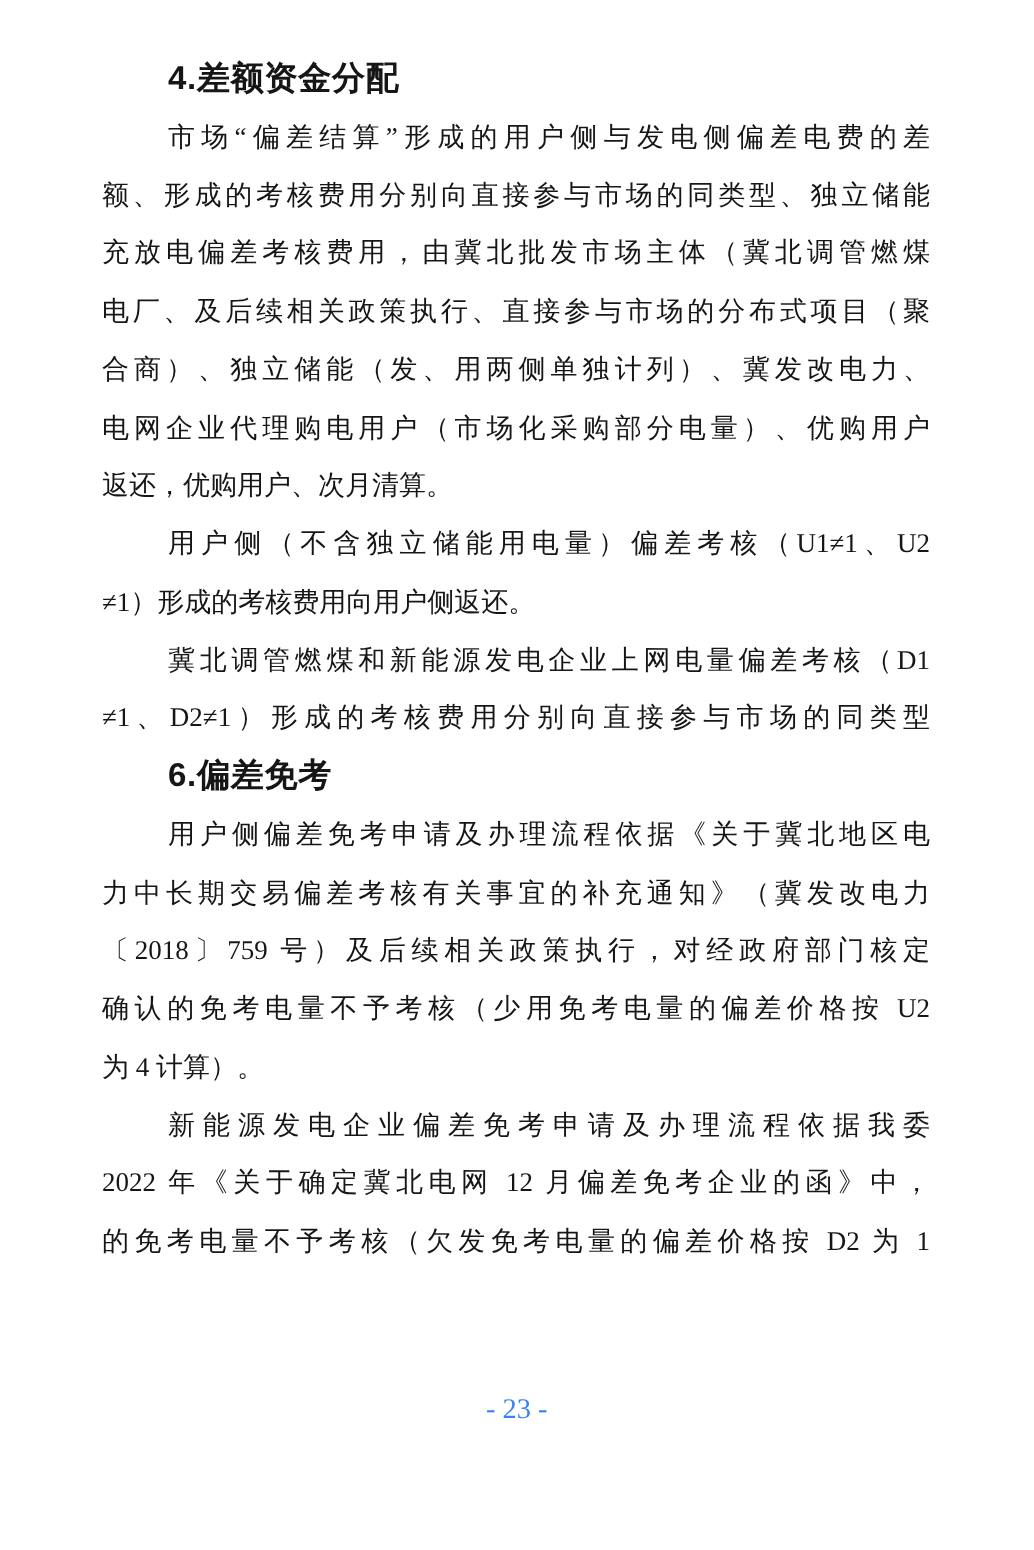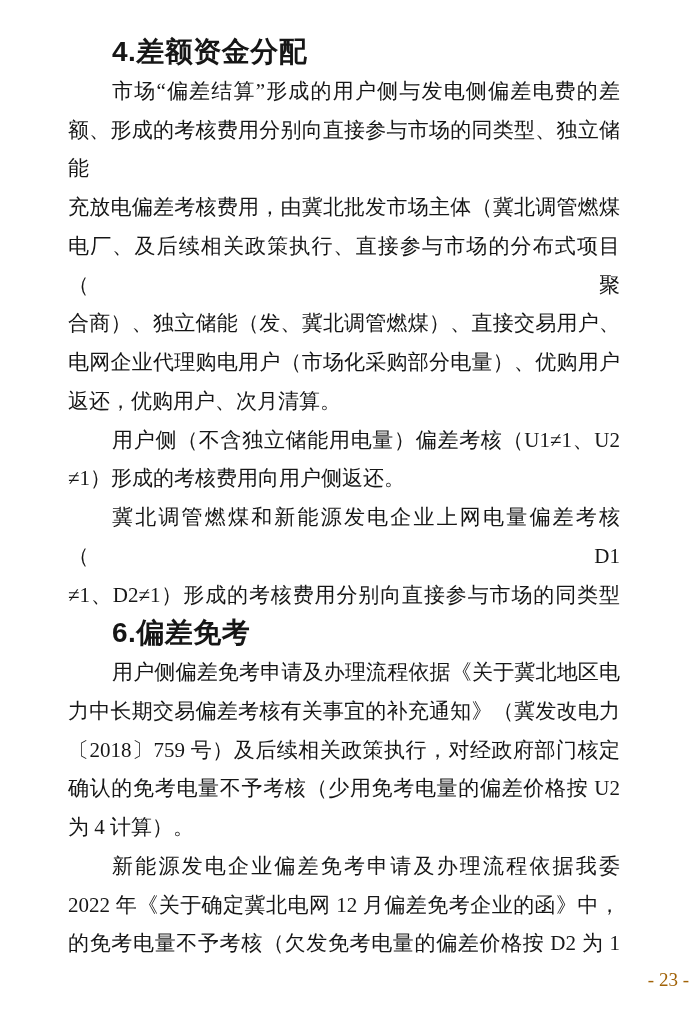--- a/index.html
+++ b/index.html
@@ -14,64 +14,64 @@
     background: #ffffff;
     box-sizing: border-box;
     padding: 33px 69px 0 68px;
     color: #161616;
     font-family: "Liberation Serif", "DejaVu Serif", serif;
     overflow: hidden;
   }
   .heading {
     font-family: "Liberation Sans", "DejaVu Sans", sans-serif;
     font-weight: 700;
-    font-size: 28px;
+    font-size: 22px;
     line-height: 38.75px;
     text-indent: 44px;
     letter-spacing: 0.5px;
     white-space: nowrap;
   }
   .paragraph {
     margin: 0;
   }
   .line {
-    font-size: 21px;
+    font-size: 18px;
     line-height: 38.75px;
     text-align: justify;
   }
   .line.just {
     text-align-last: justify;
   }
   .line.indent {
     text-indent: 44px;
   }
   .footer {
     position: absolute;
     left: 0;
     right: 0;
-    top: 968px;
-    text-align: right;
+    top: 928px;
+    text-align: center;
     font-size: 19px;
     line-height: 24px;
-    color: #a16207;
+    color: #3b82f6;
     font-family: "Liberation Serif", "DejaVu Serif", serif;
   }
 </style>
 </head>
 <body>
 
 <div class="page" style="background: rgb(255, 255, 255); color: rgb(22, 22, 22);">
   <div id="content">
       <div class="heading">4.差额资金分配</div>
       <div class="paragraph">
         <div class="line indent just">市场“偏差结算”形成的用户侧与发电侧偏差电费的差</div>
         <div class="line just">额、形成的考核费用分别向直接参与市场的同类型、独立储能</div>
         <div class="line just">充放电偏差考核费用，由冀北批发市场主体（冀北调管燃煤</div>
         <div class="line just">电厂、及后续相关政策执行、直接参与市场的分布式项目（聚</div>
-        <div class="line just">合商）、独立储能（发、冀北调管燃煤）、直接交易用户、</div>
+        <div class="line just">合商）、独立储能（发、用两侧单独计列）、冀发改电力、</div>
         <div class="line just">电网企业代理购电用户（市场化采购部分电量）、优购用户</div>
         <div class="line">返还，优购用户、次月清算。</div>
       </div>
       <div class="paragraph">
         <div class="line indent just">用户侧（不含独立储能用电量）偏差考核（U1≠1、U2</div>
         <div class="line">≠1）形成的考核费用向用户侧返还。</div>
       </div>
       <div class="paragraph">
         <div class="line indent just">冀北调管燃煤和新能源发电企业上网电量偏差考核（D1</div>
         <div class="line just">≠1、D2≠1）形成的考核费用分别向直接参与市场的同类型</div>

